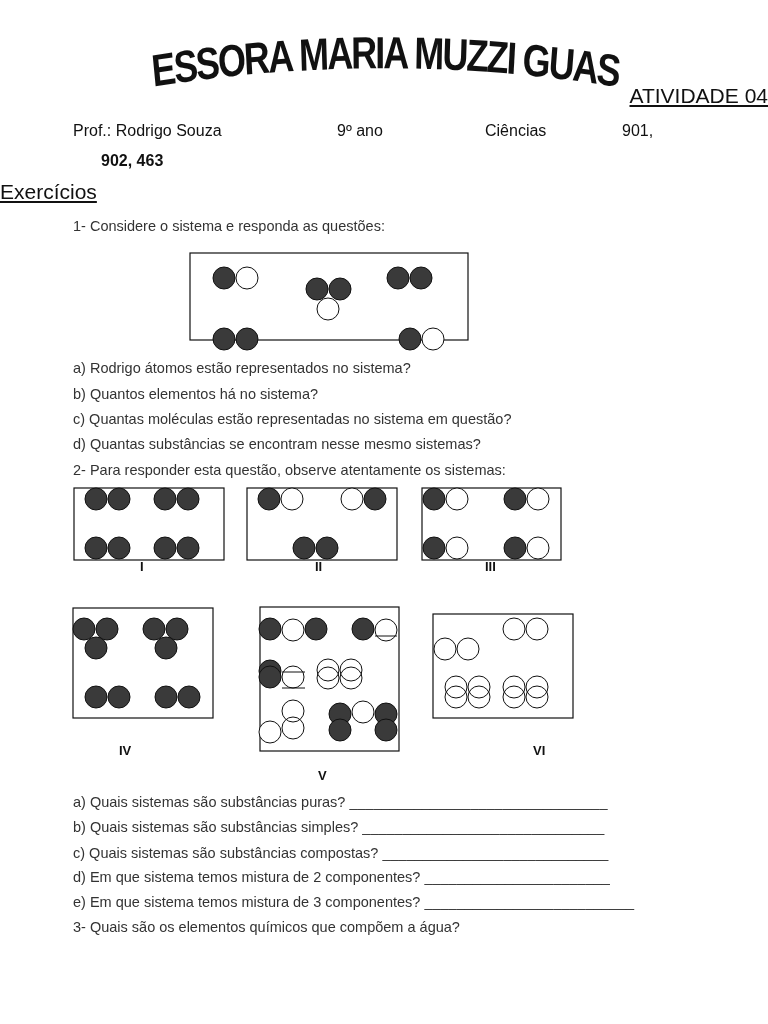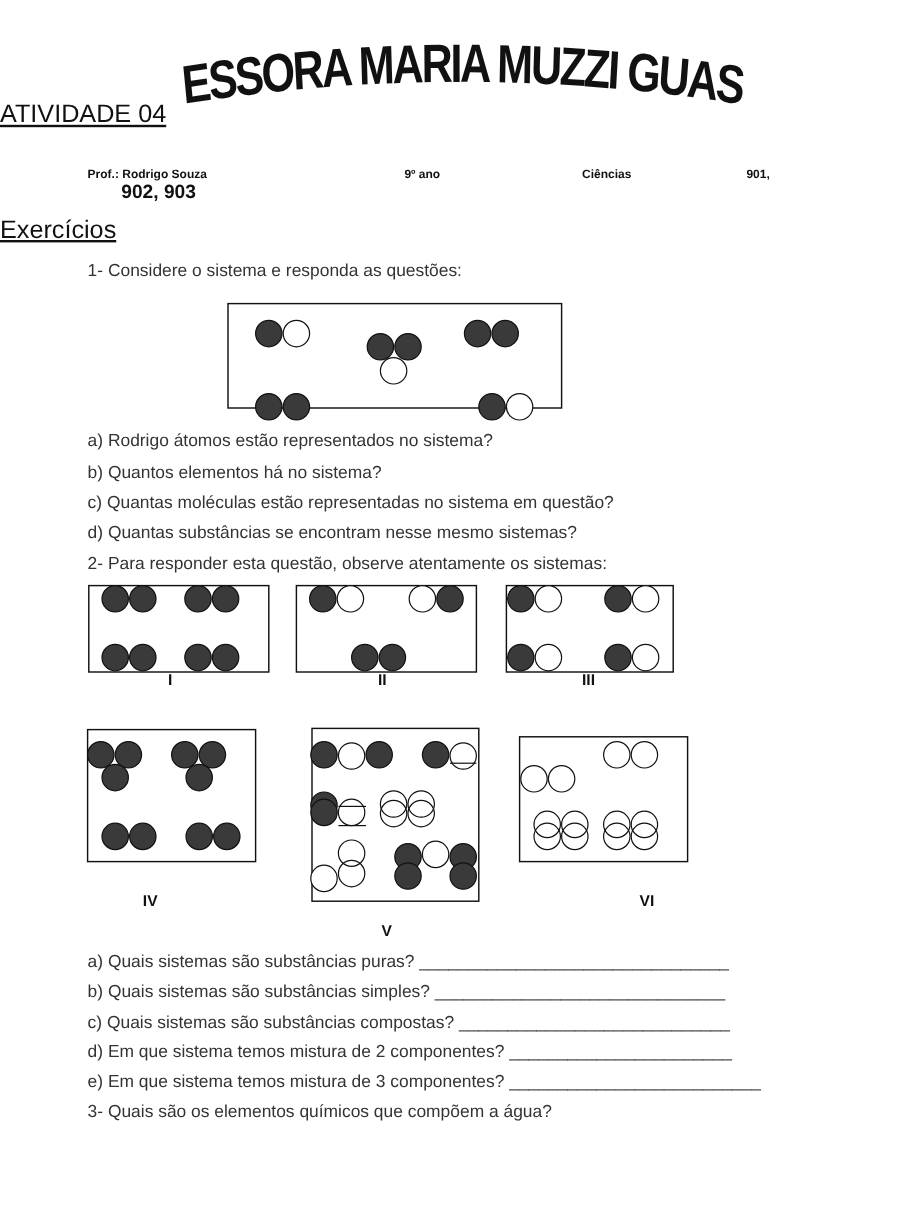--- a/index.html
+++ b/index.html
@@ -1,21 +1,21 @@
 <!DOCTYPE html>
 <html><head>
 <meta charset="utf-8">
 <style>
   html, body { margin:0; padding:0; background:#ffffff; }
   body { width:768px; height:1024px; position:relative; overflow:hidden; font-family:"Liberation Sans", sans-serif; color:#222; }
   .abs { position:absolute; }
   .school-title { left:0; top:22px; width:768px; height:70px; }
   .school-title svg { width:768px; height:70px; }
-  .activity-title { left:0; width:768px; top:84px; text-align:left; font-size:21px; text-decoration:underline; color:#111; }
-  .hdr { font-size:10px; font-weight:bold; color:#111; top:122px;margin-top:18px; }
+  .activity-title { left:0; width:768px; top:84px; text-align:right; font-size:21px; text-decoration:underline; color:#111; }
+  .hdr { font-size:16px; font-weight:normal; color:#111; top:122px; }
   .hdr2 { font-size:16px; font-weight:bold; color:#111; top:152px; left:101px; }
   .section-title { left:0; width:768px; top:180px; font-size:21px; text-decoration:underline; color:#111; }
   .q { font-size:14.5px; color:#333; left:73px; white-space:nowrap; }
   .roman { font-size:13px; font-weight:bold; color:#111; }
   svg.sys { position:absolute; overflow:visible; }
   .box { fill:none; stroke:#111; stroke-width:1.2; }
   .a-d { fill:#3a3a3a; stroke:#111; stroke-width:1; }
   .a-l { fill:#ffffff; stroke:#111; stroke-width:1; }
   .a-t { fill:none; stroke:#111; stroke-width:1; }
 </style>
@@ -32,21 +32,21 @@
     </text>
   </svg>
 </div>
 
 <div class="abs activity-title">ATIVIDADE 04</div>
 
 <div class="abs hdr" style="left:73px">Prof.: Rodrigo Souza</div>
 <div class="abs hdr" style="left:337px">9º ano</div>
 <div class="abs hdr" style="left:485px">Ciências</div>
 <div class="abs hdr" style="left:622px">901,</div>
-<div class="abs hdr2">902, 903</div>
+<div class="abs hdr2">902, 463</div>
 
 <div class="abs section-title">Exercícios</div>
 
 <div class="abs q" style="top:218px">1- Considere o sistema e responda as questões:</div>
 
 <svg class="sys" style="left:189px;top:252px" width="280" height="100" viewBox="0 0 280 100">
   <rect class="box" x="1" y="1" width="278" height="87"></rect>
   <circle class="a-d" cx="35" cy="26" r="11"></circle>
   <circle class="a-l" cx="58" cy="26" r="11"></circle>
   <circle class="a-d" cx="128" cy="37" r="11"></circle>

